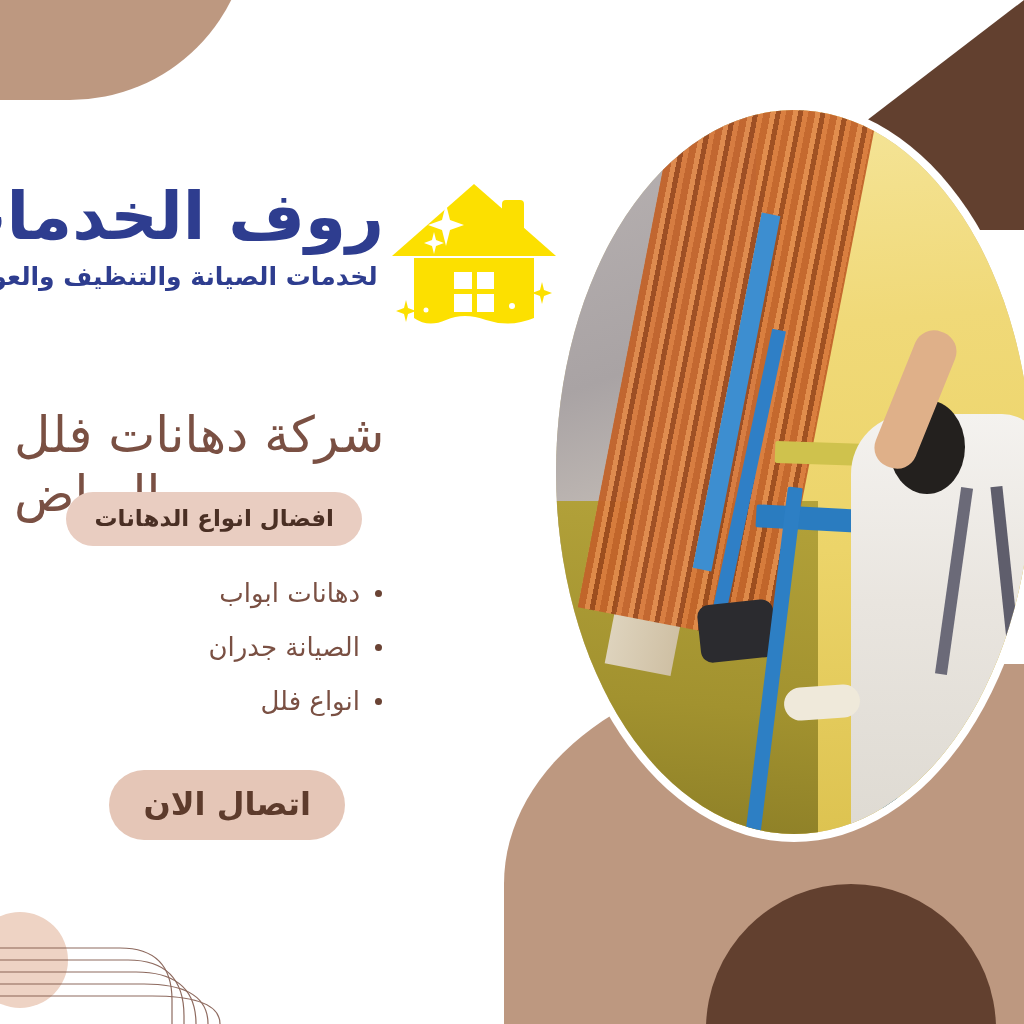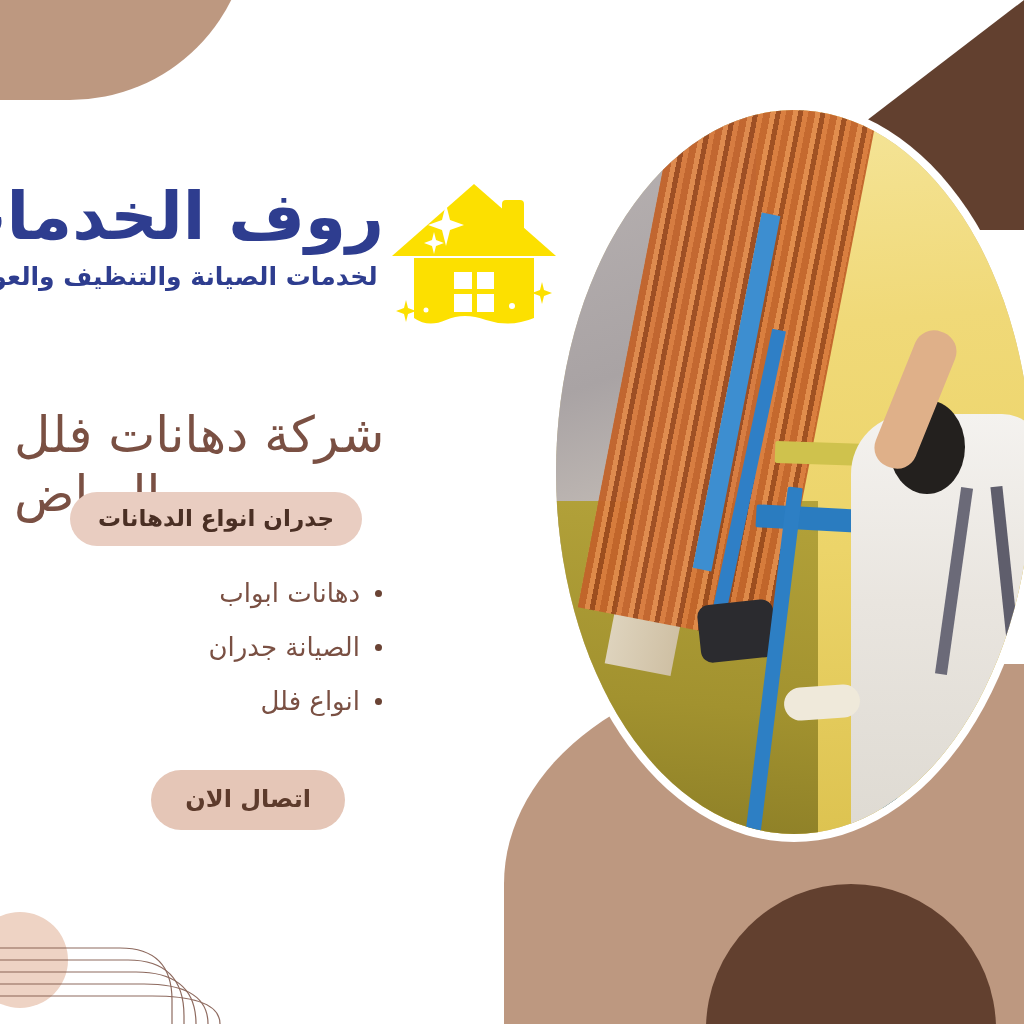--- a/index.html
+++ b/index.html
@@ -408,21 +408,21 @@
     background: #6a4334;
   }
 
   
   .cta {
     position: absolute;
     right: 215px;
     top: 770px;
     background: #e5c6b7;
     color: #5d3b2c;
-    font-size: 24px;
+    font-size: 32px;
     font-weight: 700;
     border: none;
     border-radius: 40px;
     padding: 15px 34px 17px 34px;
     white-space: nowrap;
     direction: rtl;
     cursor: pointer;
     font-family: "DejaVu Sans", "Liberation Sans", sans-serif;
   }
 </style>
@@ -499,21 +499,21 @@
         </svg>
       </div>
       <div class="logo-text-wrap">
         <div class="logo-title">روف الخدمات</div>
         <div class="logo-sub">لخدمات الصيانة والتنظيف والعوازل</div>
       </div>
     </div>
 
     <h1 class="headline">شركة دهانات فلل بالرياض</h1>
 
-    <div class="badge">جدران انواع الدهانات</div>
+    <div class="badge">افضال انواع الدهانات</div>
 
     <ul class="bullets">
       <li>دهانات ابواب</li>
       <li>الصيانة جدران</li>
       <li>انواع فلل</li>
     </ul>
 
     <button class="cta">اتصال الان</button>
 
   </div>

